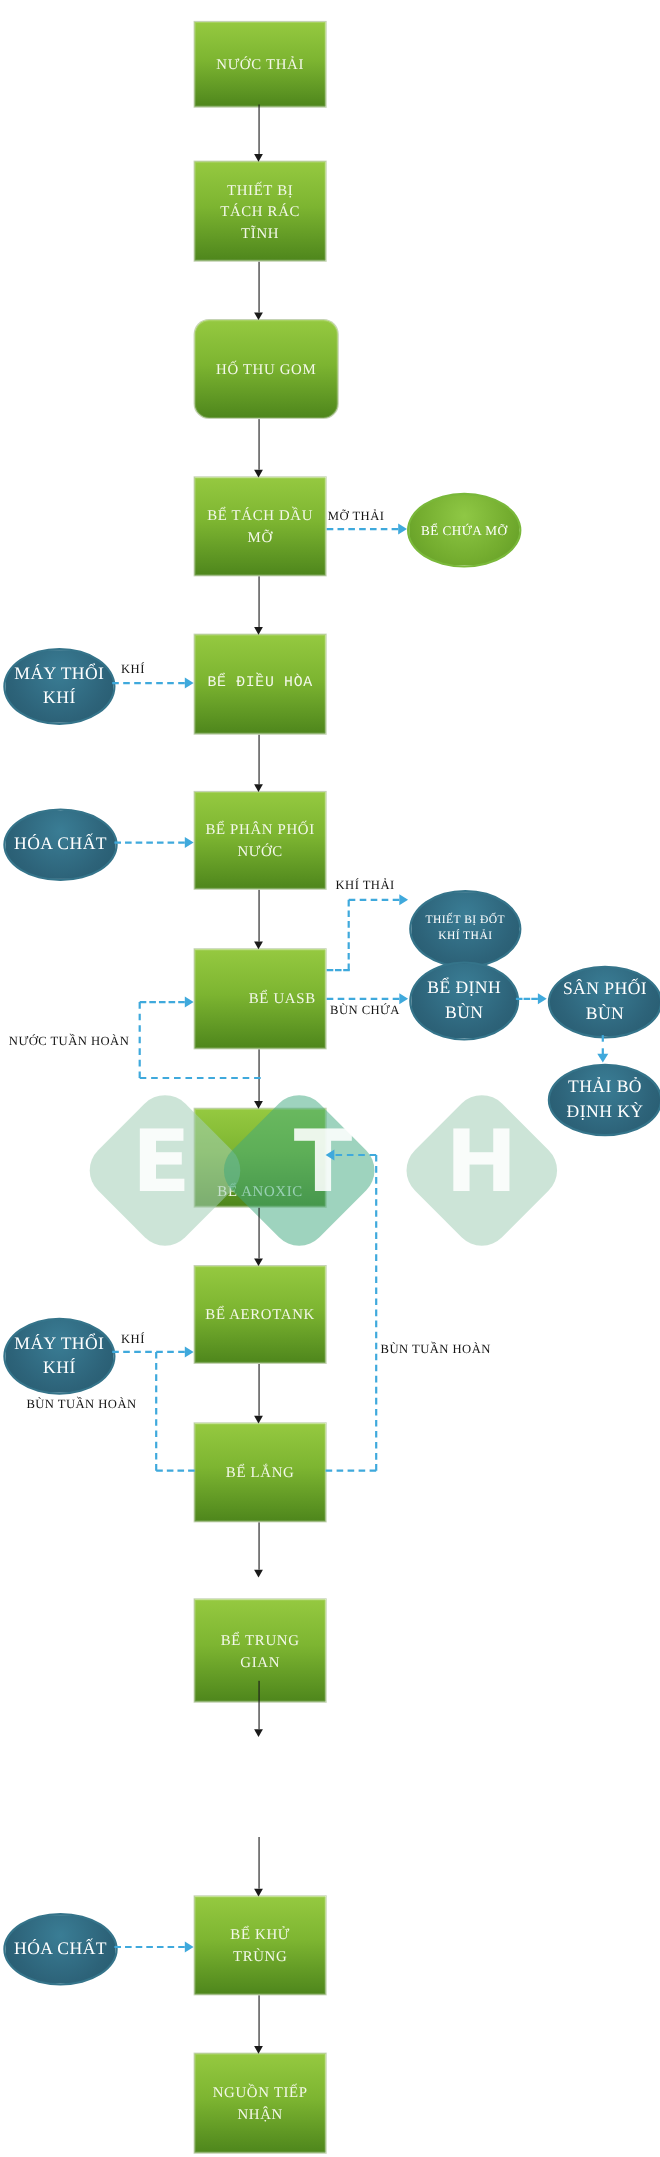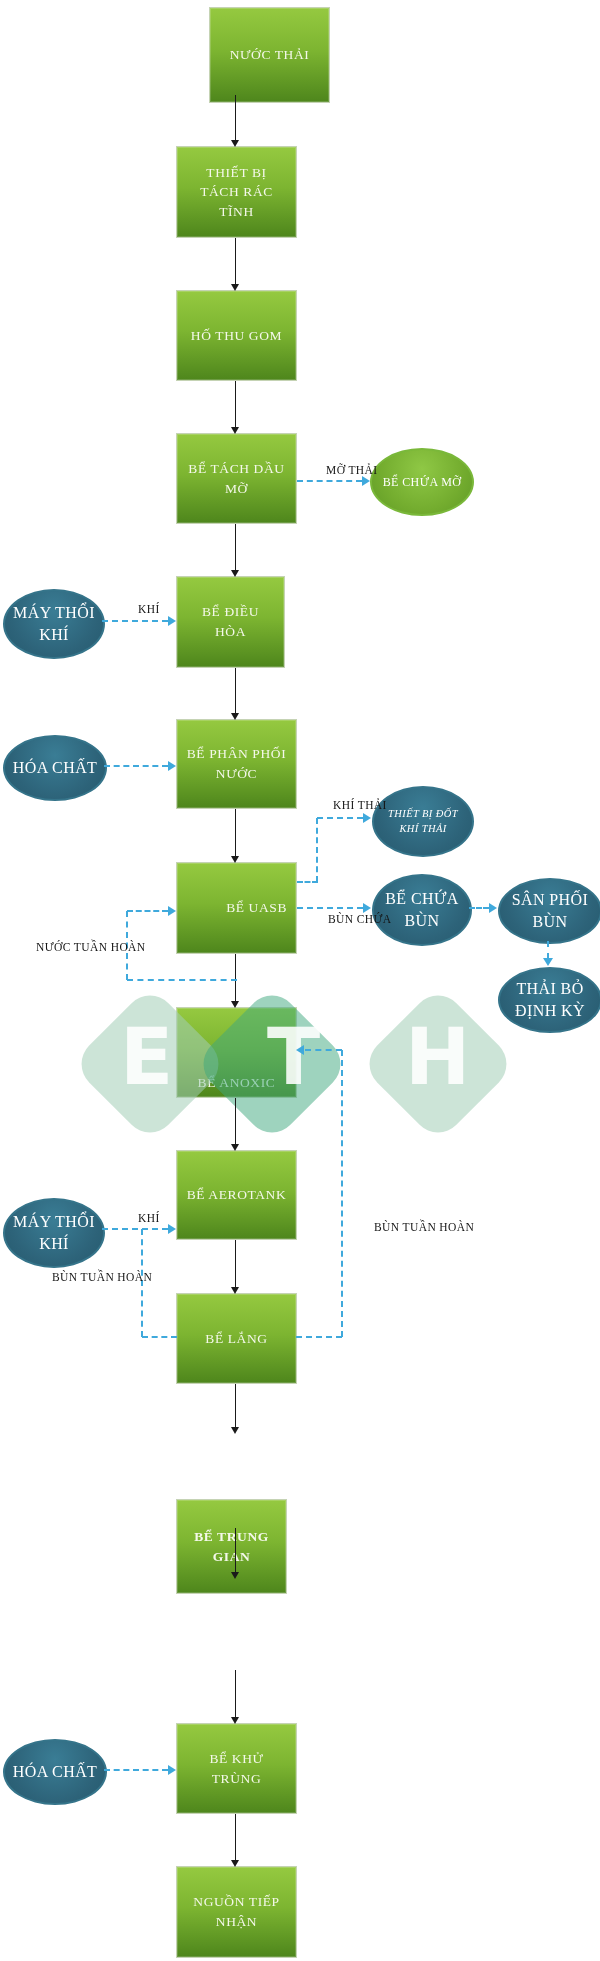--- a/index.html
+++ b/index.html
@@ -32,21 +32,21 @@
   
   .dh{position:absolute;height:0;border-top:2px dashed #3fa9dc;z-index:3;}
   .dv{position:absolute;width:0;border-left:2px dashed #3fa9dc;z-index:3;}
   .ar,.al,.ad{position:absolute;width:0;height:0;z-index:3;}
   .ar{border-top:5px solid transparent;border-bottom:5px solid transparent;border-left:8px solid #3fa9dc;}
   .al{border-top:5px solid transparent;border-bottom:5px solid transparent;border-right:8px solid #3fa9dc;}
   .ad{border-left:5px solid transparent;border-right:5px solid transparent;border-top:8px solid #3fa9dc;}
 
   
   .edge-label{position:absolute;color:#151515;font-size:11.5px;letter-spacing:0.4px;
-              white-space:nowrap;z-index:4;padding-left:28px;}
+              white-space:nowrap;z-index:4;}
 
   
   .wm-diamond{position:absolute;width:112px;height:112px;border-radius:26px;
               transform:rotate(45deg);z-index:2;}
   .wm-sage{background:rgba(163,206,182,0.55);}
   .wm-teal{background:rgba(62,168,126,0.50);}
   .wm-letter{position:absolute;z-index:2;color:rgba(255,255,255,0.88);
              font-family:"DejaVu Sans", sans-serif;font-weight:bold;font-size:78px;line-height:1;}
 </style>
 </head>
@@ -54,74 +54,74 @@
 
 <div id="stage">
 
   <div class="wm-diamond wm-sage" style="left:94px;top:1008px;"></div>
   <div class="wm-diamond wm-teal" style="left:216px;top:1008px;"></div>
   <div class="wm-diamond wm-sage" style="left:382px;top:1008px;"></div>
   <span class="wm-letter" style="left:120px;top:1018px;">E</span>
   <span class="wm-letter" style="left:267px;top:1018px;">T</span>
   <span class="wm-letter" style="left:405px;top:1018px;">H</span>
 
-  <div class="box" style="left:177px;top:8px;width:119px;height:94px;margin-left:33px;">
+  <div class="box" style="left:177px;top:20px;width:119px;height:77px;">
       <span class="box-label">NƯỚC THẢI</span>
     </div>
   <div class="box" style="left:177px;top:147px;width:119px;height:90px;">
       <span class="box-label">THIẾT BỊ TÁCH RÁC TĨNH</span>
     </div>
-  <div class="box" style="left:177px;top:291px;width:119px;height:89px;">
+  <div class="box" style="left:177px;top:291px;width:130px;height:89px;border-radius:13px;">
       <span class="box-label">HỐ THU GOM</span>
     </div>
   <div class="box" style="left:177px;top:434px;width:119px;height:89px;">
       <span class="box-label">BỂ TÁCH DẦU MỠ</span>
     </div>
-  <div class="box" style="left:177px;top:577px;width:107px;height:90px;">
+  <div class="box" style="left:177px;top:577px;width:119px;height:90px;font-family:Liberation Mono, monospace;">
       <span class="box-label">BỂ ĐIỀU HÒA</span>
     </div>
   <div class="box" style="left:177px;top:720px;width:119px;height:88px;">
       <span class="box-label">BỂ PHÂN PHỐI NƯỚC</span>
     </div>
   <div class="box" style="left:177px;top:863px;width:119px;height:90px;justify-content:flex-end;">
       <span class="box-label">BỂ UASB</span>
     </div>
   <div class="box" style="left:177px;top:1008px;width:119px;height:89px;align-items:flex-end;">
       <span class="box-label">BỂ ANOXIC</span>
     </div>
   <div class="box" style="left:177px;top:1151px;width:119px;height:88px;">
       <span class="box-label">BỂ AEROTANK</span>
     </div>
   <div class="box" style="left:177px;top:1294px;width:119px;height:89px;">
       <span class="box-label">BỂ LẮNG</span>
     </div>
-  <div class="box" style="left:177px;top:1500px;width:109px;height:93px;font-weight:bold;">
+  <div class="box" style="left:177px;top:1454px;width:119px;height:93px;">
       <span class="box-label">BỂ TRUNG GIAN</span>
     </div>
   <div class="box" style="left:177px;top:1724px;width:119px;height:89px;">
       <span class="box-label">BỂ KHỬ TRÙNG</span>
     </div>
   <div class="box" style="left:177px;top:1867px;width:119px;height:90px;">
       <span class="box-label">NGUỒN TIẾP NHẬN</span>
     </div>
 
   <div class="ellipse green" style="left:370px;top:448px;width:100px;height:64px;">
       <span class="ellipse-label" style="font-size:12px;">BỂ CHỨA MỠ</span>
     </div>
   <div class="ellipse teal" style="left:3px;top:589px;width:98px;height:66px;">
       <span class="ellipse-label">MÁY THỔI KHÍ</span>
     </div>
   <div class="ellipse teal" style="left:3px;top:735px;width:100px;height:62px;">
       <span class="ellipse-label">HÓA CHẤT</span>
     </div>
-  <div class="ellipse teal" style="left:372px;top:786px;width:98px;height:67px;font-style:italic;">
+  <div class="ellipse teal" style="left:372px;top:809px;width:98px;height:67px;">
       <span class="ellipse-label" style="font-size:10.5px;">THIẾT BỊ ĐỐT KHÍ THẢI</span>
     </div>
   <div class="ellipse teal" style="left:372px;top:874px;width:96px;height:68px;">
-      <span class="ellipse-label">BỂ CHỨA BÙN</span>
+      <span class="ellipse-label">BỂ ĐỊNH BÙN</span>
     </div>
   <div class="ellipse teal" style="left:498px;top:878px;width:100px;height:62px;">
       <span class="ellipse-label">SÂN PHỐI BÙN</span>
     </div>
   <div class="ellipse teal" style="left:498px;top:967px;width:100px;height:62px;">
       <span class="ellipse-label">THẢI BỎ ĐỊNH KỲ</span>
     </div>
   <div class="ellipse teal" style="left:3px;top:1198px;width:98px;height:66px;">
       <span class="ellipse-label">MÁY THỔI KHÍ</span>
     </div>

